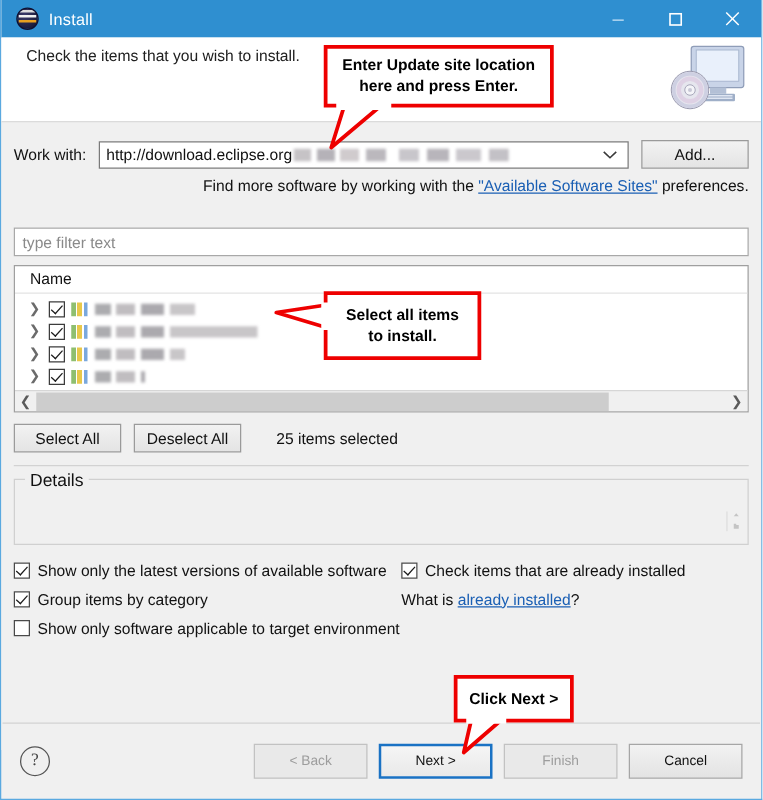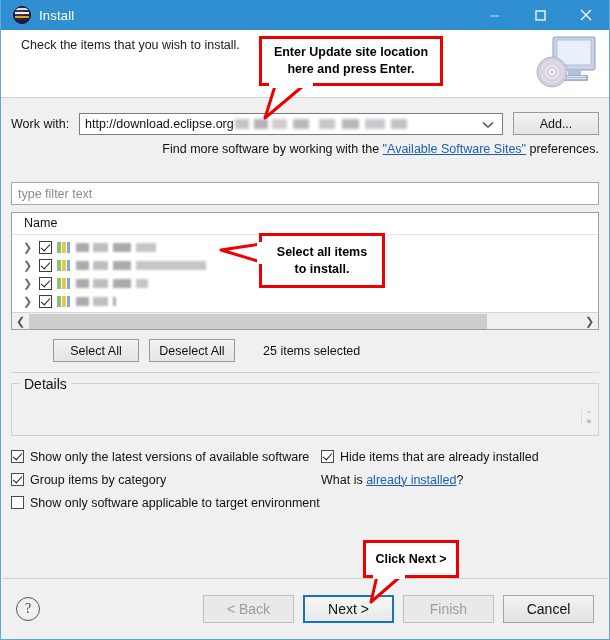--- a/index.html
+++ b/index.html
@@ -265,21 +265,21 @@
     display: flex;
     align-items: center;
     padding: 9px 0 0 0;
   }
   .btn-sel {
     width: 86px; height: 23px;
     background: linear-gradient(#f2f2f2, #e4e4e4);
     border: 1px solid #9a9a9a;
     font-size: 12.5px;
     color: #111;
-    display: flex; align-items: center; justify-content: center; margin-left: 42px;
+    display: flex; align-items: center; justify-content: center;
   }
   .btn-sel + .btn-sel { margin-left: 10px; }
   .sel-count {
     margin-left: 28px;
     font-size: 12.5px;
     color: #111;
   }
 
   .hsep {
     height: 1px;
@@ -356,21 +356,21 @@
     width: 24px; height: 24px;
     border: 1.6px solid #555;
     border-radius: 50%;
     display: flex; align-items: center; justify-content: center;
     font-size: 14px; color: #444;
     font-family: "Liberation Serif", serif;
   }
   .footer-spacer { flex: 1; }
   .fbtn {
     width: 91px; height: 28px;
-    font-size: 14px;
+    font-size: 11px;
     display: flex; align-items: center; justify-content: center;
     background: linear-gradient(#f2f2f2, #e3e3e3);
     border: 1px solid #a6a6a6;
     color: #111;
     margin-left: 9px;
   }
   .fbtn.disabled { color: #9d9d9d; background: #e9e9e9; border-color: #c2c2c2; }
   .fbtn.primary {
     border: 2px solid #1a72c4;
     background: linear-gradient(#f5f5f5, #e9e9e9);
@@ -526,21 +526,21 @@
     </div>
 
     <div class="opts">
       <div class="opt-row">
         <div class="opt">
           <span class="cb checked"></span>
           <span>Show only the latest versions of available software</span>
         </div>
         <div class="opt right">
           <span class="cb checked"></span>
-          <span>Hide items that are already installed</span>
+          <span>Check items that are already installed</span>
         </div>
       </div>
       <div class="opt-row">
         <div class="opt">
           <span class="cb checked"></span>
           <span>Group items by category</span>
         </div>
         <div class="what-is">
           <span>What is </span><span class="link">already installed</span><span>?</span>
         </div>

